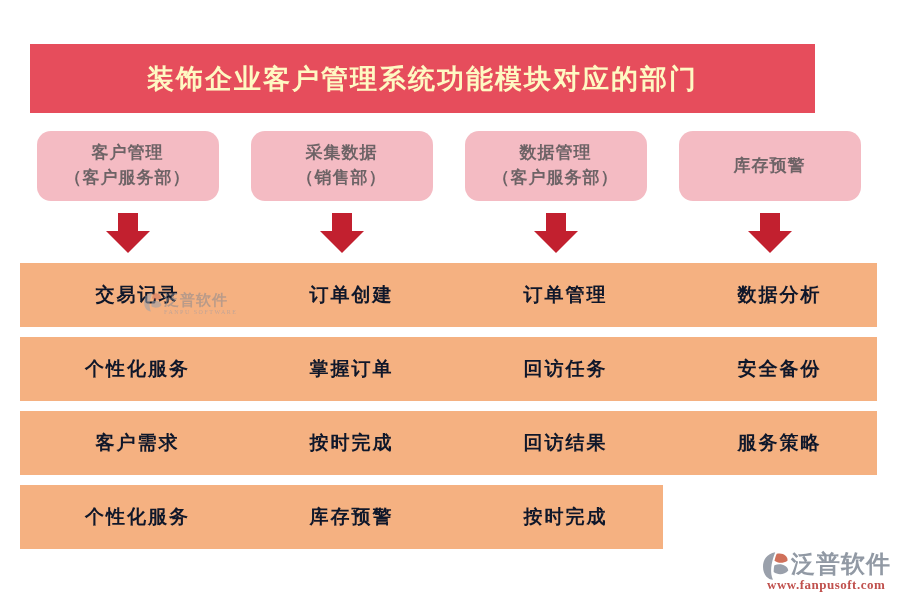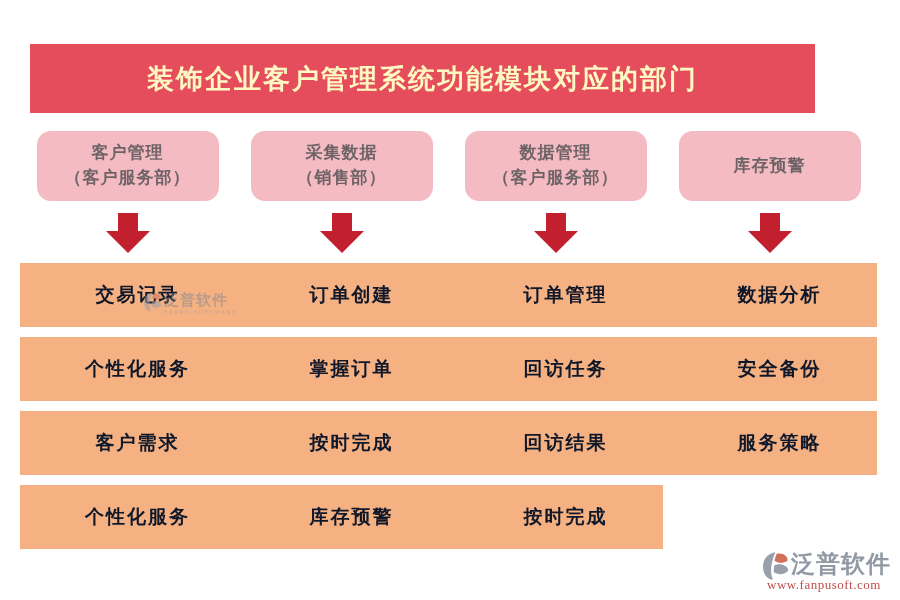--- a/index.html
+++ b/index.html
@@ -43,21 +43,21 @@
   .wm-sub{font-size:6px;color:#9a9aa6;letter-spacing:1.5px;line-height:8px;}
   .logo{
     position:absolute;left:755px;top:548px;width:140px;height:46px;
   }
   .logo .logo-icon{position:absolute;left:8px;top:2px;width:26px;height:32px;}
   .logo .logo-name{
     position:absolute;left:36px;top:0px;font-size:24px;font-weight:bold;
     color:#9199A4;letter-spacing:1px;white-space:nowrap;
   }
   .logo .logo-url{
-    position:absolute;left:12px;top:29px;font-size:13px;font-weight:normal;
+    position:absolute;left:12px;top:29px;font-size:13px;font-weight:bold;
     color:#C0504D;white-space:nowrap;letter-spacing:0.5px;
   }
 </style>
 </head>
 <body>
 
 <div class="page">
 
   <div class="banner">装饰企业客户管理系统功能模块对应的部门</div>
 

